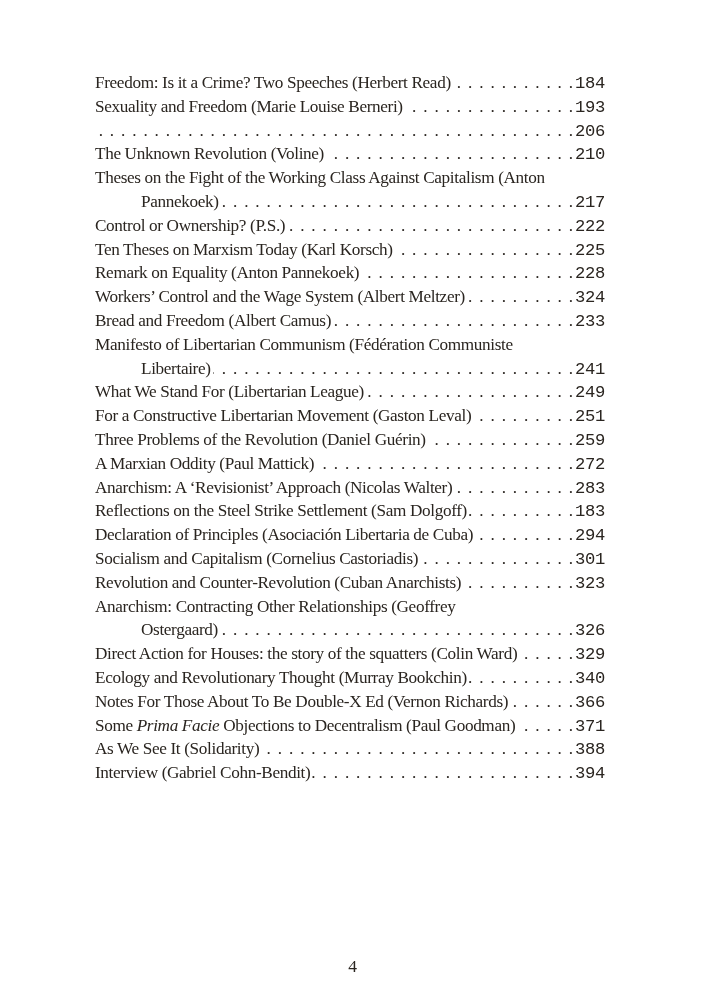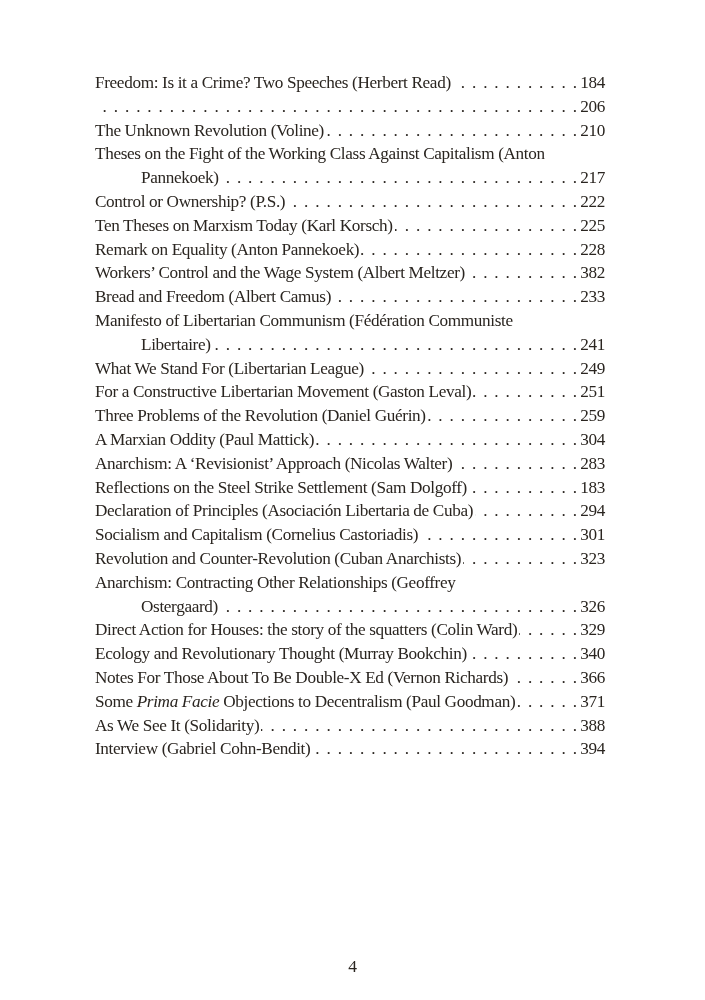--- a/index.html
+++ b/index.html
@@ -6,38 +6,45 @@
   body { width: 705px; height: 1000px; position: relative; overflow: hidden; }
   .page { position: absolute; left: 0; top: 0; width: 616px; height: 1000px; background: #fff; }
   .toc { position: absolute; left: 95px; top: 71px; width: 510px; }
   .entry { font-family: "Liberation Serif", "DejaVu Serif", serif; font-size: 17.2px; color: #2a2520; line-height: 23.8px; letter-spacing: -0.35px; }
   .line { display: flex; align-items: baseline; white-space: nowrap; height: 23.8px; }
   .line.cont { padding-left: 46px; justify-content: center; }
   .title { flex: 0 0 auto; }
   .leader { flex: 1 1 auto; overflow: hidden; white-space: nowrap; margin: 0 2px; letter-spacing: 4.2px; color: #2a2520; }
   .leader::before { content: ". . . . . . . . . . . . . . . . . . . . . . . . . . . . . . . . . . . . . . . . . . . . . . . . . . . . . . . . . . . . . . . . . . . . . . . . . . . . . . . ."; letter-spacing: 0; word-spacing: 2.6px; }
   .leader { direction: rtl; text-align: left; }
-  .pg { flex: 0 0 auto; text-align: right; min-width: 26px; }
+  .pg { flex: 0 0 auto; text-align: right; min-width: 26px; font-family: Liberation Mono, monospace; }
   .ital { font-style: italic; }
   .folio { position: absolute; left: 0; width: 705px; top: 956px; text-align: center; font-family: "Liberation Serif", "DejaVu Serif", serif; font-size: 17.5px; color: #2a2520; }
 </style>
 </head>
 <body>
 
 <div class="page">
   <div class="toc" id="toc">
       <div class="entry">
         <div class="line">
           <span class="title">Freedom: Is it a Crime? Two Speeches (Herbert Read)</span>
           <span class="leader"></span>
           <span class="pg">184</span>
         </div>
       </div>
       <div class="entry">
         <div class="line">
+          <span class="title">Sexuality and Freedom (Marie Louise Berneri)</span>
+          <span class="leader"></span>
+          <span class="pg">193</span>
+        </div>
+      </div>
+      <div class="entry">
+        <div class="line">
           <span class="leader"></span>
           <span class="pg">206</span>
         </div>
       </div>
       <div class="entry">
         <div class="line">
           <span class="title">The Unknown Revolution (Voline)</span>
           <span class="leader"></span>
           <span class="pg">210</span>
         </div>
@@ -70,21 +77,21 @@
         <div class="line">
           <span class="title">Remark on Equality (Anton Pannekoek)</span>
           <span class="leader"></span>
           <span class="pg">228</span>
         </div>
       </div>
       <div class="entry">
         <div class="line">
           <span class="title">Workers’ Control and the Wage System (Albert Meltzer)</span>
           <span class="leader"></span>
-          <span class="pg">382</span>
+          <span class="pg">324</span>
         </div>
       </div>
       <div class="entry">
         <div class="line">
           <span class="title">Bread and Freedom (Albert Camus)</span>
           <span class="leader"></span>
           <span class="pg">233</span>
         </div>
       </div>
       <div class="entry">
@@ -115,21 +122,21 @@
         <div class="line">
           <span class="title">Three Problems of the Revolution (Daniel Guérin)</span>
           <span class="leader"></span>
           <span class="pg">259</span>
         </div>
       </div>
       <div class="entry">
         <div class="line">
           <span class="title">A Marxian Oddity (Paul Mattick)</span>
           <span class="leader"></span>
-          <span class="pg">304</span>
+          <span class="pg">272</span>
         </div>
       </div>
       <div class="entry">
         <div class="line">
           <span class="title">Anarchism: A ‘Revisionist’ Approach (Nicolas Walter)</span>
           <span class="leader"></span>
           <span class="pg">283</span>
         </div>
       </div>
       <div class="entry">

